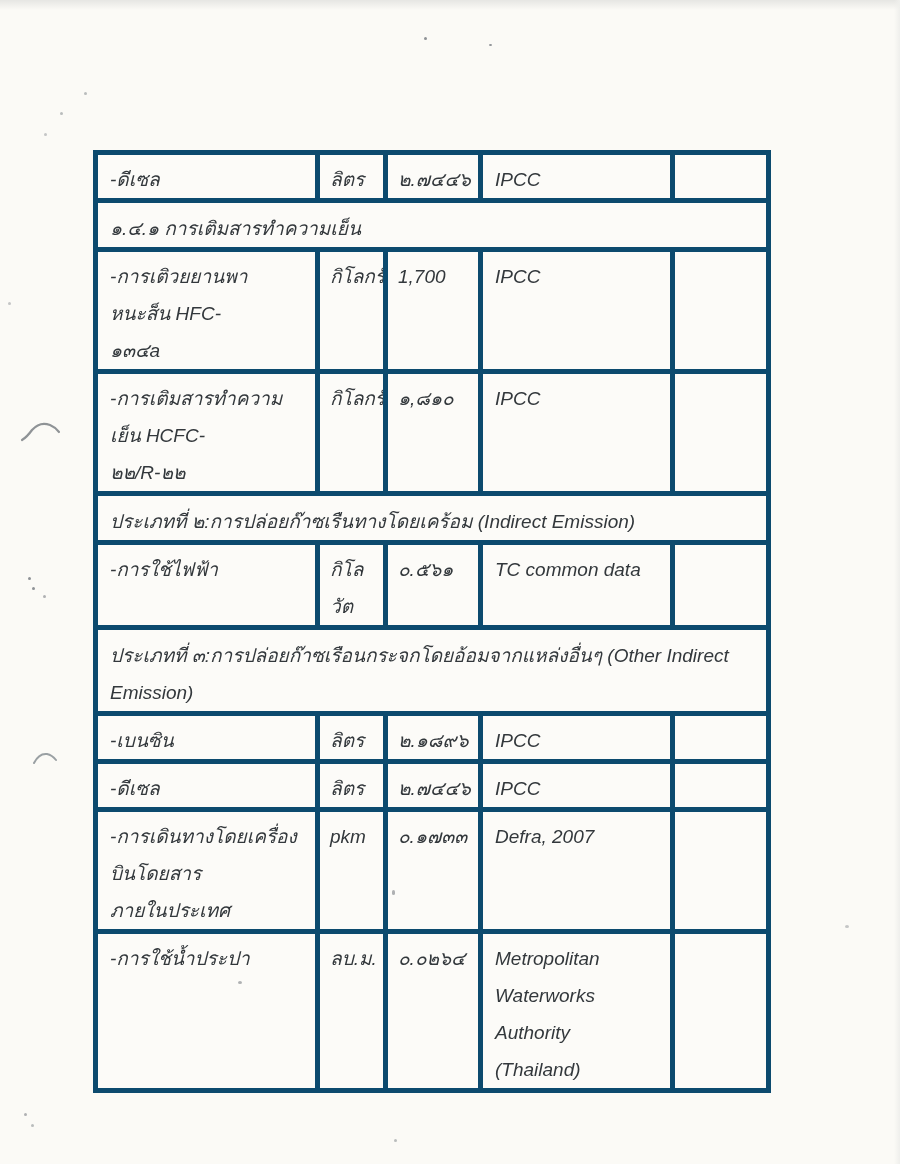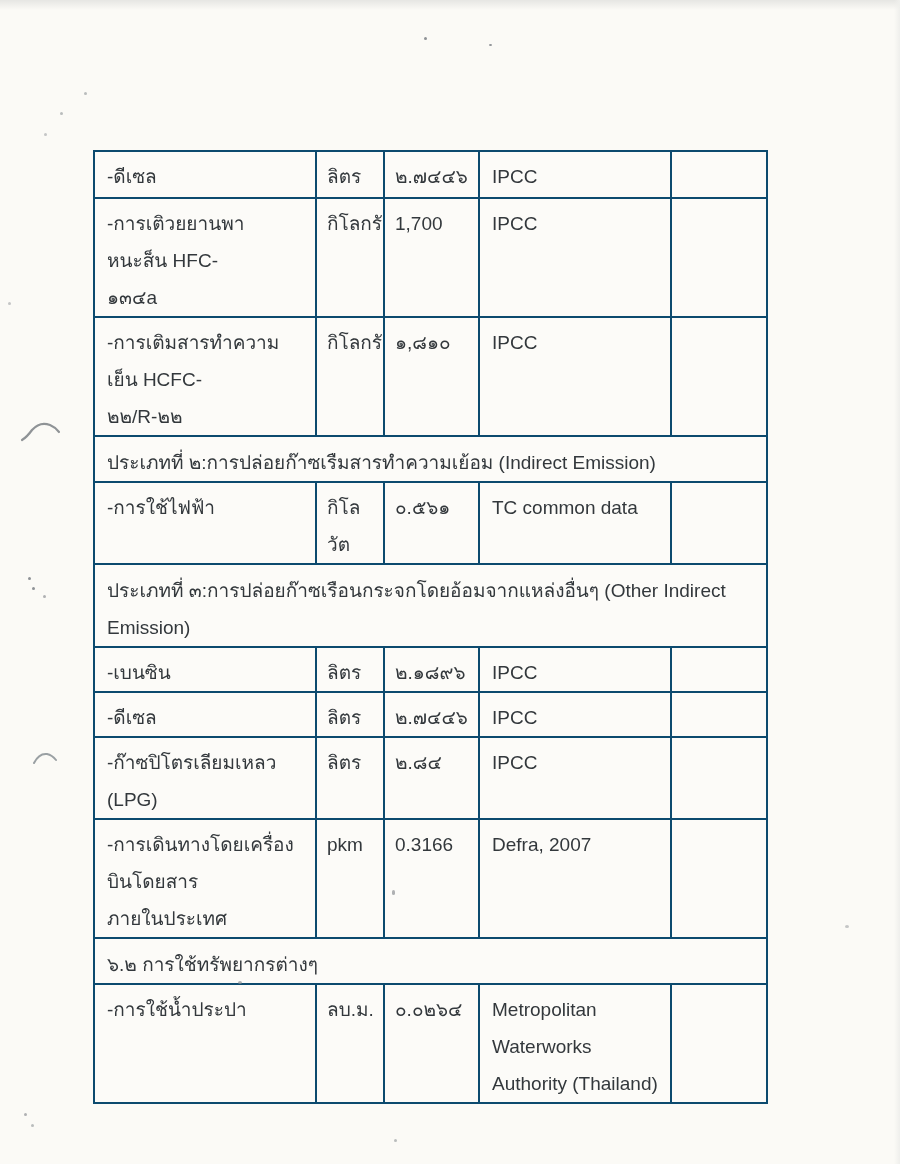--- a/index.html
+++ b/index.html
@@ -19,28 +19,29 @@
     position: absolute; top: 0; right: 0; width: 6px; height: 1164px;
     background: linear-gradient(to left, #efefec, rgba(239,239,236,0));
   }
   table.doc-table {
     position: absolute; left: 93px; top: 150px;
     width: 673px;
     border-collapse: collapse;
     table-layout: fixed;
   }
   .doc-table td {
-    border: 2px solid #0c4a6e;
+    border: 5px solid #0c4a6e;
     vertical-align: top;
     padding: 6px 12px 0 12px;
     font-size: 19px;
     line-height: 37px;
     white-space: pre-line;
     overflow: hidden;
     background: rgba(255,255,255,0.25);
+    font-style: italic;
   }
   .doc-table td.c-unit  { padding-left: 10px; }
   .doc-table td.c-value { padding-left: 10px; padding-right: 4px; margin-top: 21px; }
   .doc-table td.c-remark{ padding: 0; }
   .doc-table tr.section-row td { padding: 7px 12px 0 12px; }
   .speck {
     position: absolute; border-radius: 50%;
     background: #8e9296;
   }
   .pen-mark { position: absolute; }
@@ -60,38 +61,41 @@
       <col style="width:96px">
   </colgroup>
   <tbody>
     <tr style="height:47px">
       <td class="c-item">-ดีเซล</td>
       <td class="c-unit">ลิตร</td>
       <td class="c-value">๒.๗๔๔๖</td>
       <td class="c-source">IPCC</td>
       <td class="c-remark"></td>
     </tr>
+    <tr class="section-row" style="height:43px">
+      <td colspan="5">๑.๔.๑ การเติมสารทำความเย็น</td>
+    </tr>
     <tr style="height:73px">
       <td class="c-item">-การเติวยยานพาหนะส็น HFC-
 ๑๓๔a</td>
       <td class="c-unit">กิโลกรัม</td>
       <td class="c-value">1,700</td>
       <td class="c-source">IPCC</td>
       <td class="c-remark"></td>
     </tr>
     <tr style="height:75px">
       <td class="c-item">-การเติมสารทำความเย็น HCFC-
 ๒๒/R-๒๒</td>
       <td class="c-unit">กิโลกรัม</td>
       <td class="c-value">๑,๘๑๐</td>
       <td class="c-source">IPCC</td>
       <td class="c-remark"></td>
     </tr>
     <tr class="section-row" style="height:44px">
-      <td colspan="5">ประเภทที่ ๒:การปล่อยก๊าซเรืมสารทำความเย้อม (Indirect Emission)</td>
+      <td colspan="5">ประเภทที่ ๒:การปล่อยก๊าซเรืนทางโดยเคร้อม (Indirect Emission)</td>
     </tr>
     <tr style="height:46px">
       <td class="c-item">-การใช้ไฟฟ้า</td>
       <td class="c-unit">กิโลวัต</td>
       <td class="c-value">๐.๕๖๑</td>
       <td class="c-source">TC common data</td>
       <td class="c-remark"></td>
     </tr>
     <tr class="section-row" style="height:46px">
       <td colspan="5">ประเภทที่ ๓:การปล่อยก๊าซเรือนกระจกโดยอ้อมจากแหล่งอื่นๆ (Other Indirect Emission)</td>
@@ -103,37 +107,27 @@
       <td class="c-source">IPCC</td>
       <td class="c-remark"></td>
     </tr>
     <tr style="height:45px">
       <td class="c-item">-ดีเซล</td>
       <td class="c-unit">ลิตร</td>
       <td class="c-value">๒.๗๔๔๖</td>
       <td class="c-source">IPCC</td>
       <td class="c-remark"></td>
     </tr>
-    <tr style="height:45px">
-      <td class="c-item">-ก๊าซปิโตรเลียมเหลว (LPG)</td>
-      <td class="c-unit">ลิตร</td>
-      <td class="c-value">๒.๘๔</td>
-      <td class="c-source">IPCC</td>
-      <td class="c-remark"></td>
-    </tr>
     <tr style="height:77px">
       <td class="c-item">-การเดินทางโดยเครื่องบินโดยสาร
 ภายในประเทศ</td>
       <td class="c-unit">pkm</td>
-      <td class="c-value">0.3166</td>
+      <td class="c-value">๐.๑๗๓๓</td>
       <td class="c-source">Defra, 2007</td>
       <td class="c-remark"></td>
-    </tr>
-    <tr class="section-row" style="height:44px">
-      <td colspan="5">๖.๒ การใช้ทรัพยากรต่างๆ</td>
     </tr>
     <tr style="height:78px">
       <td class="c-item">-การใช้น้ำประปา</td>
       <td class="c-unit">ลบ.ม.</td>
       <td class="c-value">๐.๐๒๖๔</td>
       <td class="c-source">Metropolitan Waterworks
 Authority (Thailand)</td>
       <td class="c-remark"></td>
     </tr>
 

